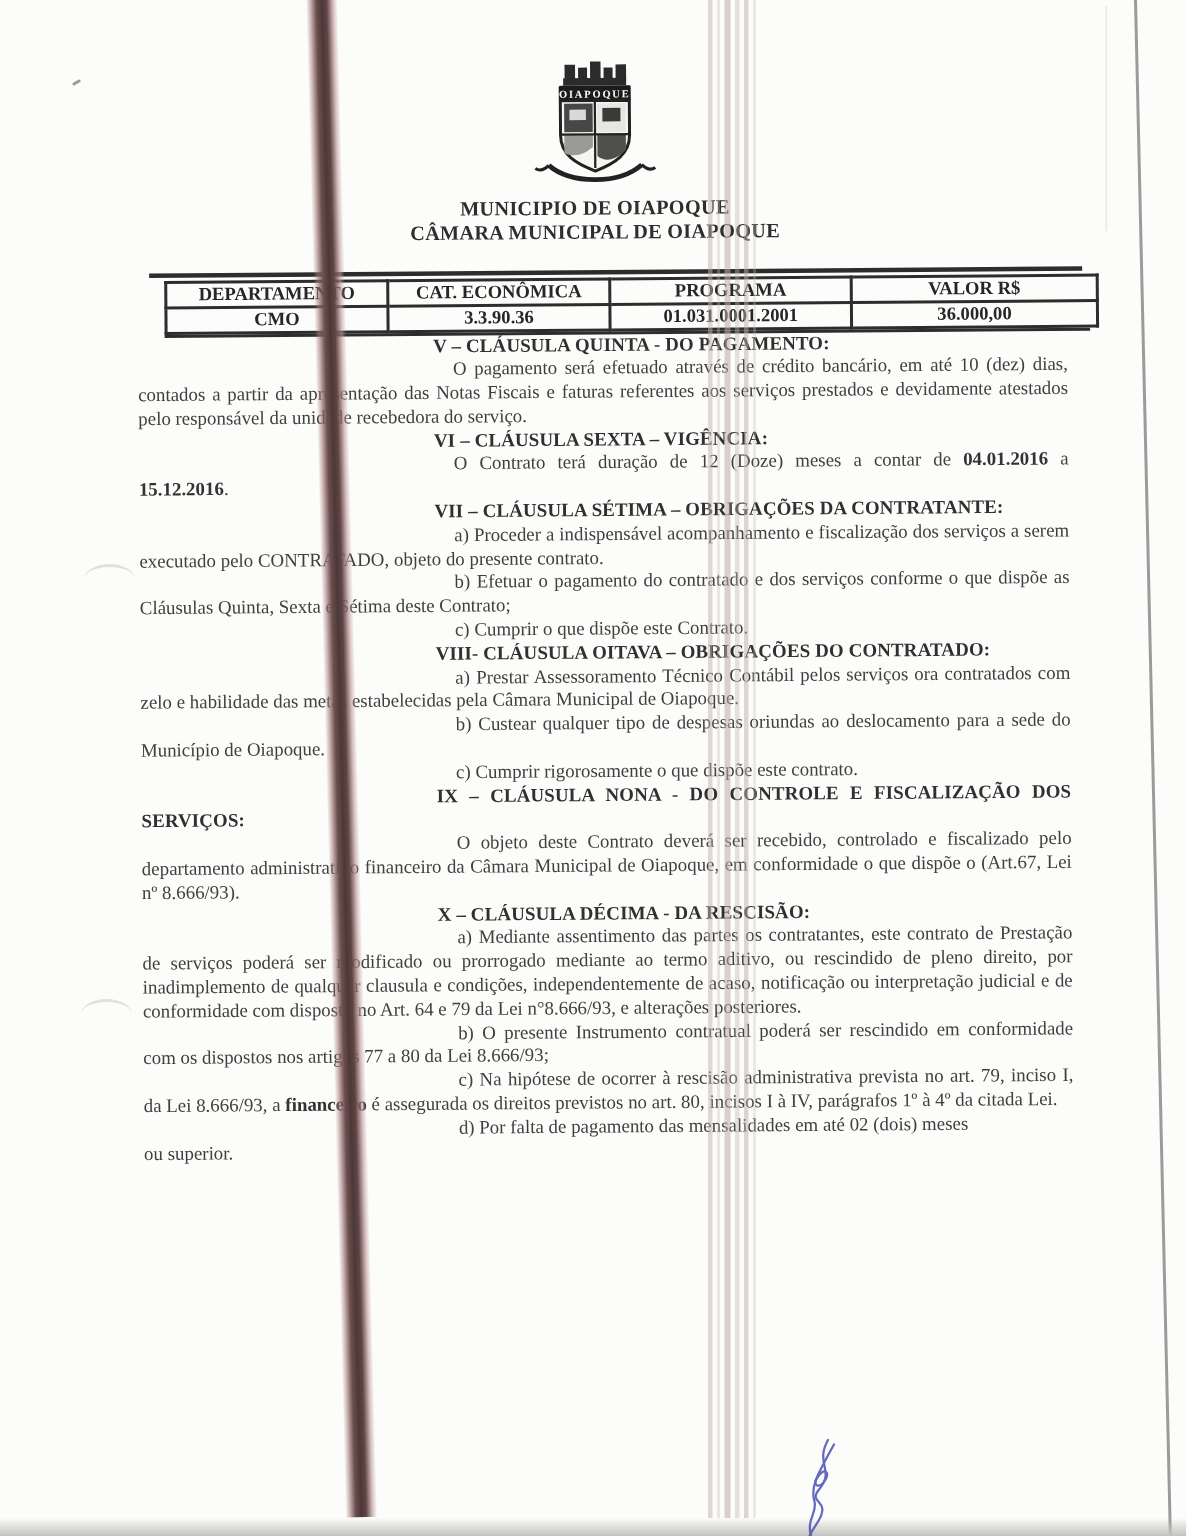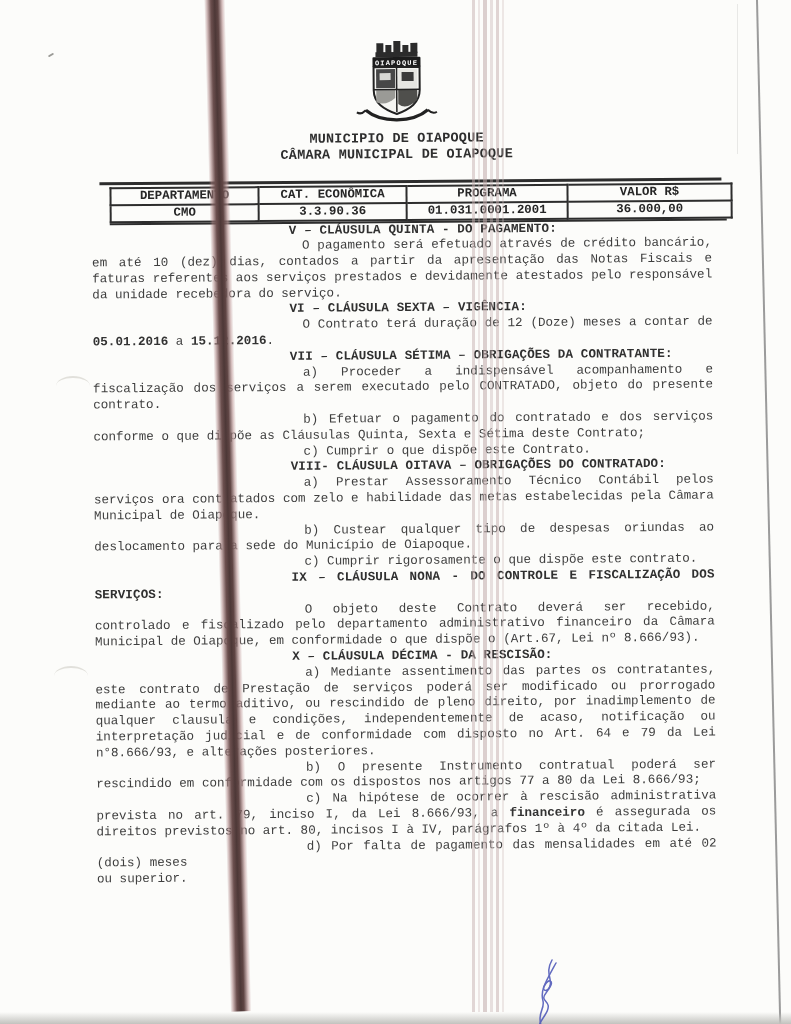--- a/index.html
+++ b/index.html
@@ -2,21 +2,21 @@
 <html><head>
 <meta charset="utf-8">
 <title>Scanned Contract Page</title>
 <style>
   html,body{margin:0;padding:0;background:#ffffff;}
   .page{
     position:relative;
     width:791px;height:1024px;
     background:#fcfcfa;
     overflow:hidden;
-    font-family:Liberation Mono, monospace;
+    font-family:Liberation Serif, serif;
     color:#3f3f3f;
   }
   .content{
     position:absolute;top:0;left:0;width:791px;
     transform:rotate(-0.45deg);
     transform-origin:400px 0;
   }
   
   .crest-wrap{margin-top:40px;text-align:center;}
   .org-title{
@@ -165,21 +165,21 @@
         </table>
       <div class="rule rule-bottom"></div>
     </div>
 
     <div class="bodytext">
 
       <p class="h mt-m">V – CLÁUSULA QUINTA - DO PAGAMENTO:</p>
       <p class="para mt-s">O pagamento será efetuado através de crédito bancário, em até 10 (dez) dias, contados a partir da apresentação das Notas Fiscais e faturas referentes aos serviços prestados e devidamente atestados pelo responsável da unidade recebedora do serviço.</p>
 
       <p class="h mt-l">VI – CLÁUSULA SEXTA – VIGÊNCIA:</p>
-      <p class="para mt-s"><span>O Contrato terá duração de 12 (Doze) meses a contar de </span><b>05.01.2016</b><span> a </span><b>15.12.2016</b><span>.</span></p>
+      <p class="para mt-s"><span>O Contrato terá duração de 12 (Doze) meses a contar de </span><b>04.01.2016</b><span> a </span><b>15.12.2016</b><span>.</span></p>
 
       <p class="h mt-m">VII – CLÁUSULA SÉTIMA – OBRIGAÇÕES DA CONTRATANTE:</p>
       <p class="para">a) Proceder a indispensável acompanhamento e fiscalização dos serviços a serem executado pelo CONTRATADO, objeto do presente contrato.</p>
       <p class="para mt-m">b) Efetuar o pagamento do contratado e dos serviços conforme o que dispõe as Cláusulas Quinta, Sexta e Sétima deste Contrato;</p>
       <p class="para mt-m">c) Cumprir o que dispõe este Contrato.</p>
 
       <p class="h mt-l">VIII- CLÁUSULA OITAVA – OBRIGAÇÕES DO CONTRATADO:</p>
       <p class="para mt-m">a) Prestar Assessoramento Técnico Contábil pelos serviços ora contratados com zelo e habilidade das metas estabelecidas pela Câmara Municipal de Oiapoque.</p>
       <p class="para mt-m">b) Custear qualquer tipo de despesas oriundas ao deslocamento para a sede do Município de Oiapoque.</p>
       <p class="para mt-m">c) Cumprir rigorosamente o que dispõe este contrato.</p>

